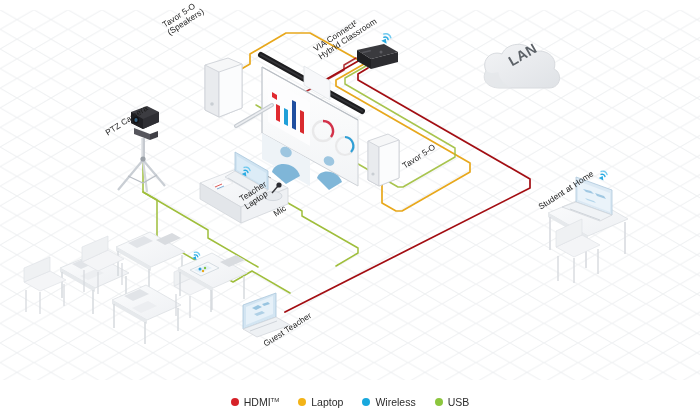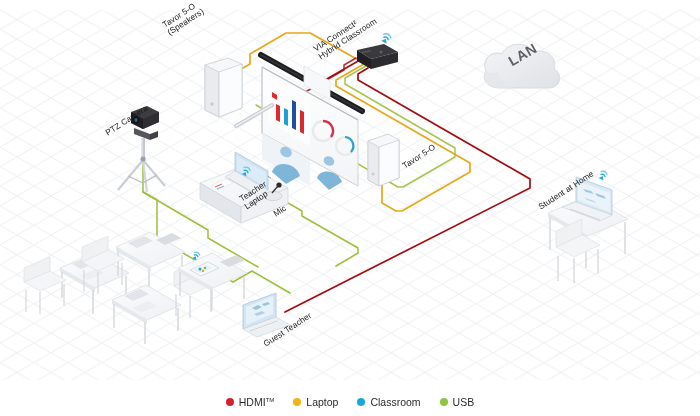--- a/index.html
+++ b/index.html
@@ -337,21 +337,21 @@
       <div class="leg-item">
         <span class="leg-dot" style="background: rgb(214, 33, 40);"></span>
         <span class="leg-txt">HDMI<sup>TM</sup></span>
       </div>
       <div class="leg-item">
         <span class="leg-dot" style="background: rgb(243, 179, 23);"></span>
         <span class="leg-txt">Laptop</span>
       </div>
       <div class="leg-item">
         <span class="leg-dot" style="background: rgb(25, 168, 221);"></span>
-        <span class="leg-txt">Classroom</span>
+        <span class="leg-txt">Wireless</span>
       </div>
       <div class="leg-item">
         <span class="leg-dot" style="background: rgb(140, 198, 62);"></span>
         <span class="leg-txt">USB</span>
       </div>
     </div>
 
 </div>
 
 </body></html>

